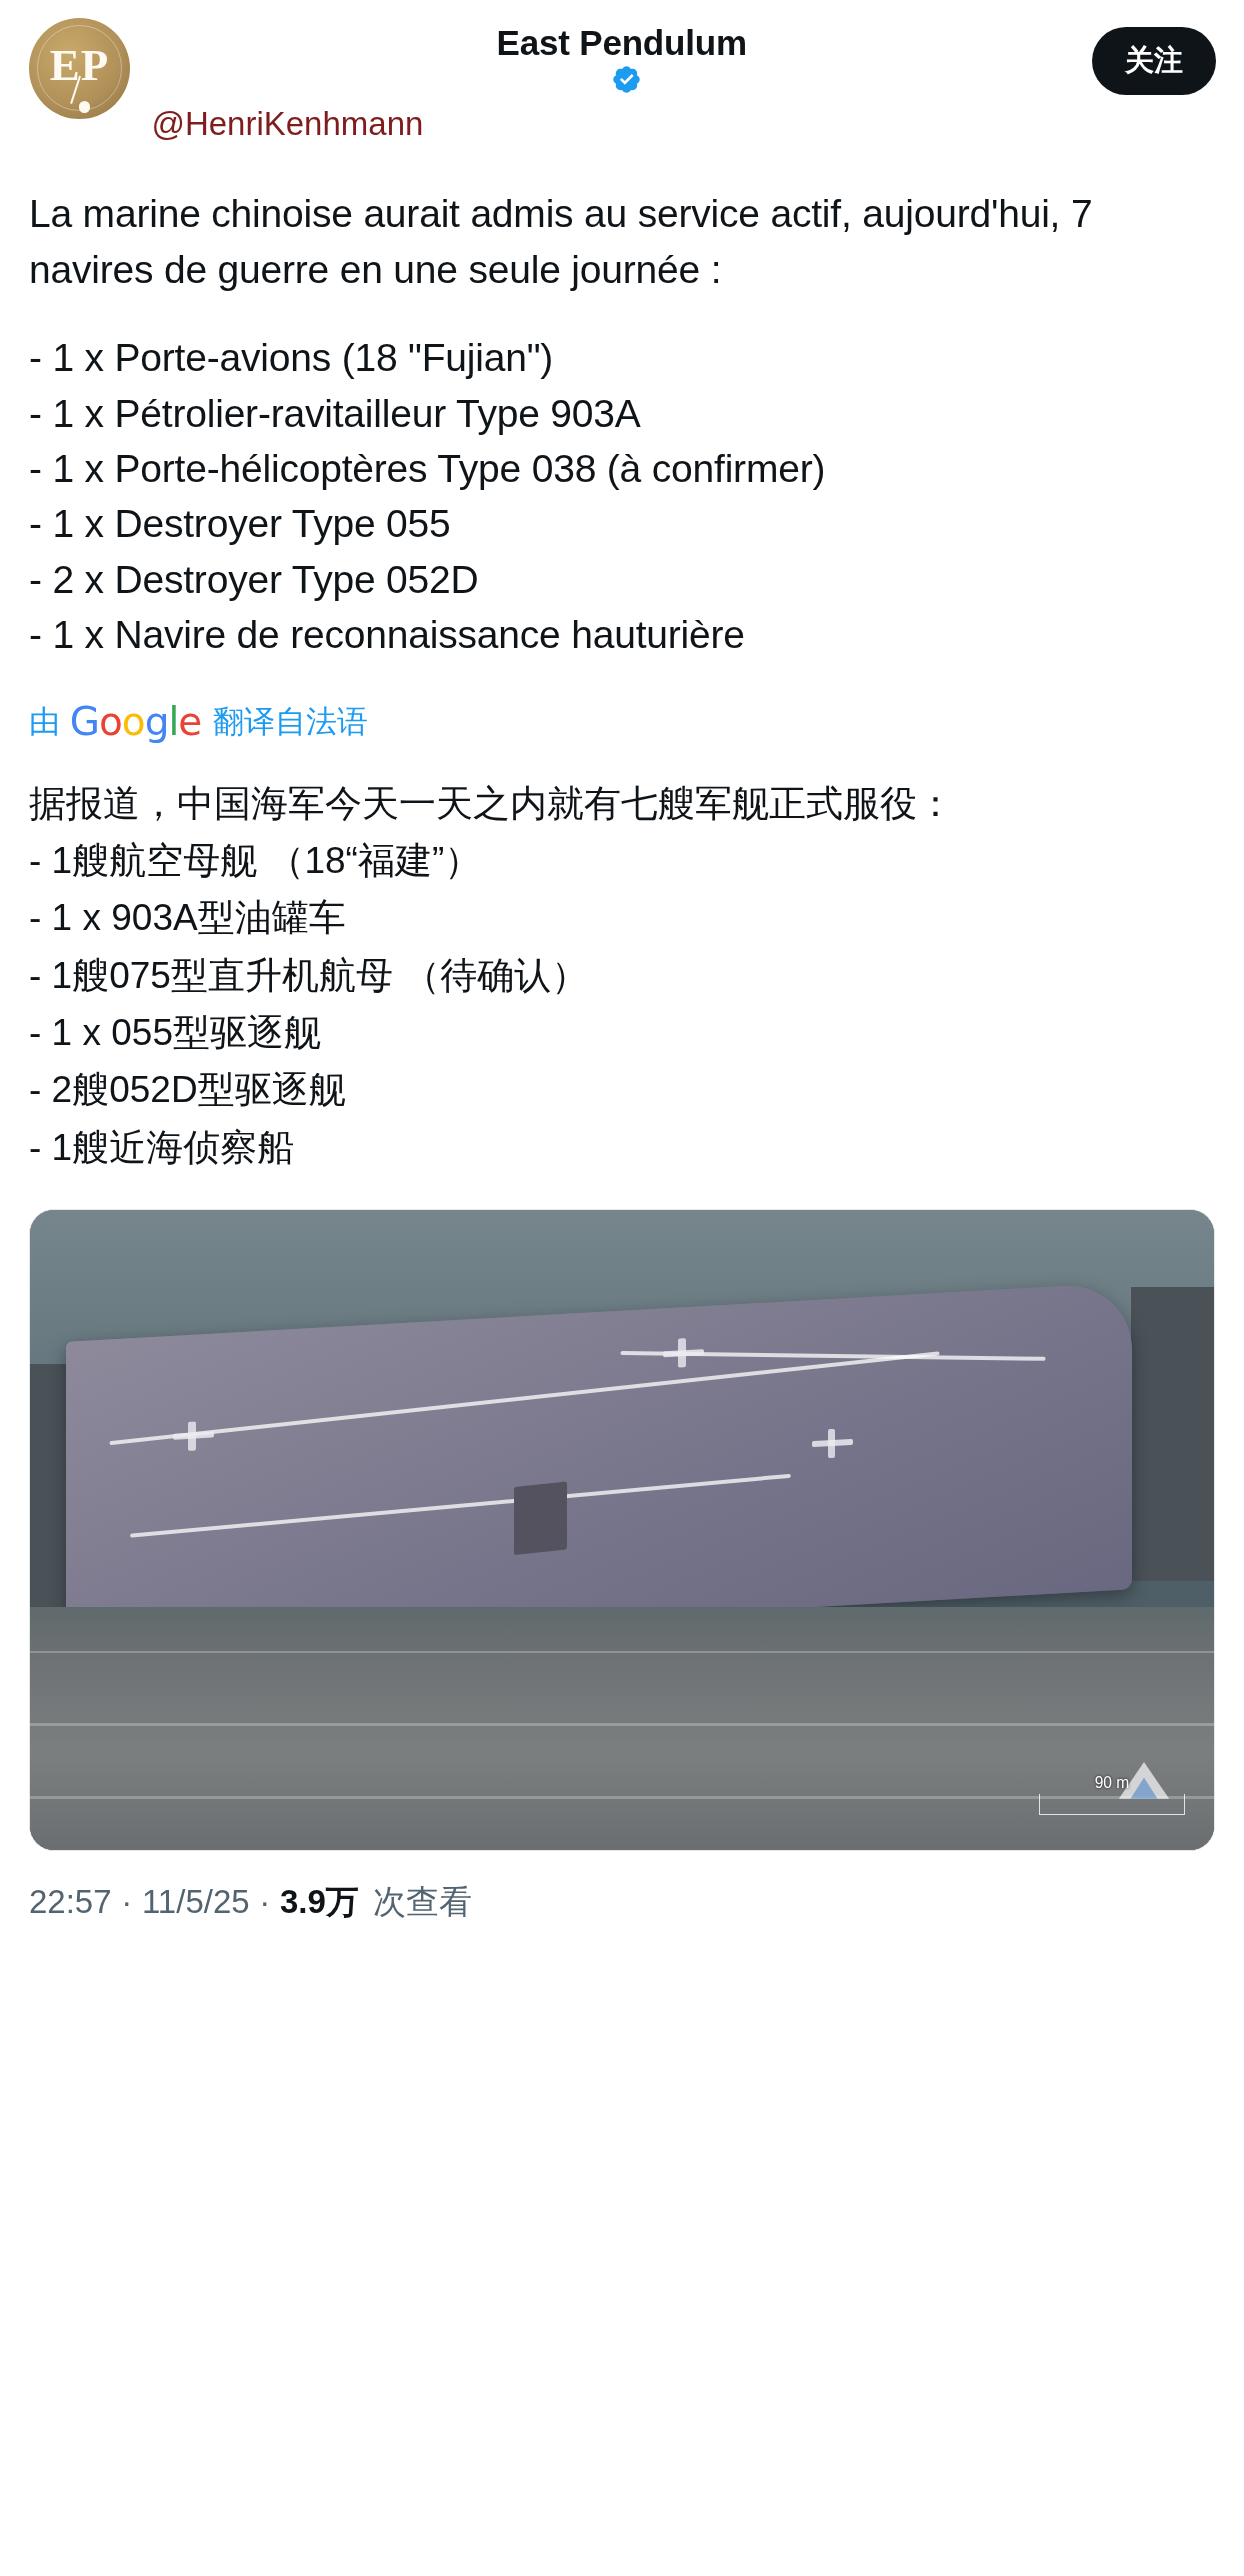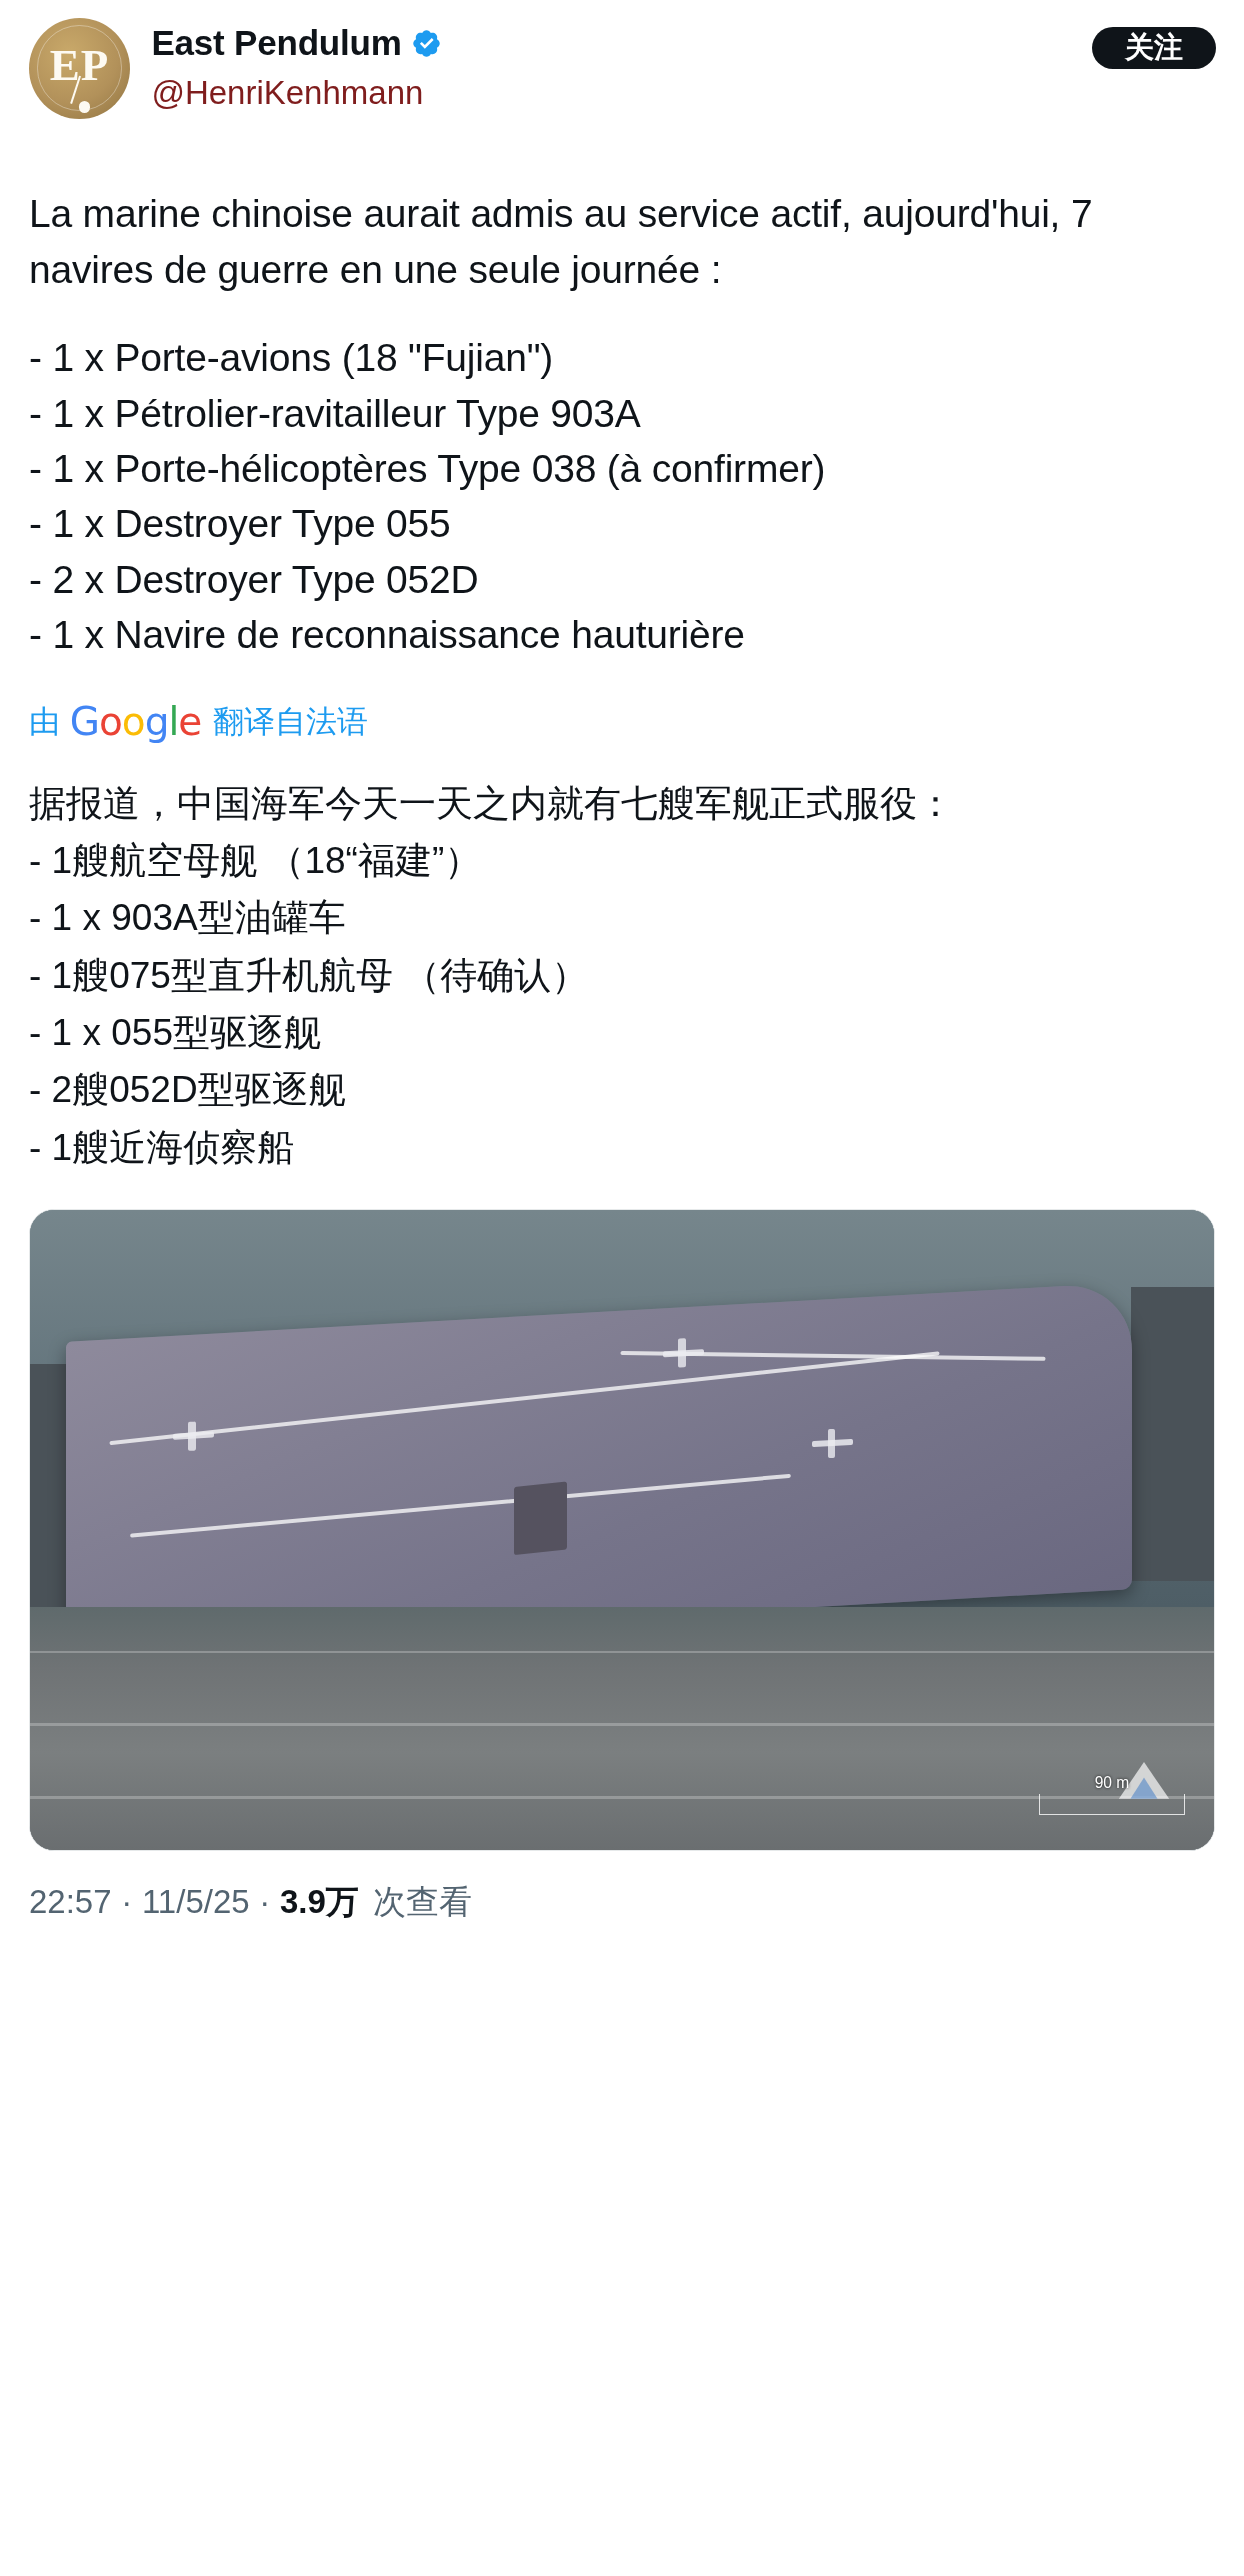--- a/index.html
+++ b/index.html
@@ -78,20 +78,21 @@
     border: 1.9px solid rgba(255,255,255,0.35);
   }
   .names {
     margin-left: 21.4px;
     padding-top: 5.8px;
     flex: 1 1 auto;
   }
   .name-row {
     display: flex;
     align-items: center;
+    flex-direction: column;
   }
   .display-name {
     font-size: 35px;
     font-weight: 700;
     line-height: 1.15;
     color: #0f1419;
     letter-spacing: -0.2px;
   }
   .verified {
     width: 31px;
@@ -106,21 +107,21 @@
     line-height: 1.2;
   }
   .follow-btn {
     margin-top: 9.7px;
     background: #0f1419;
     color: #ffffff;
     border: none;
     border-radius: 971px;
     font-size: 29px;
     font-weight: 700;
-    padding: 1px 33px;
+    padding: 14px 33px;
     cursor: pointer;
     font-family: "Liberation Sans", sans-serif;
     white-space: nowrap;
   }
 
   
   .tweet-text {
     font-size: 39px;
     line-height: 1.42;
     color: #0f1419;

